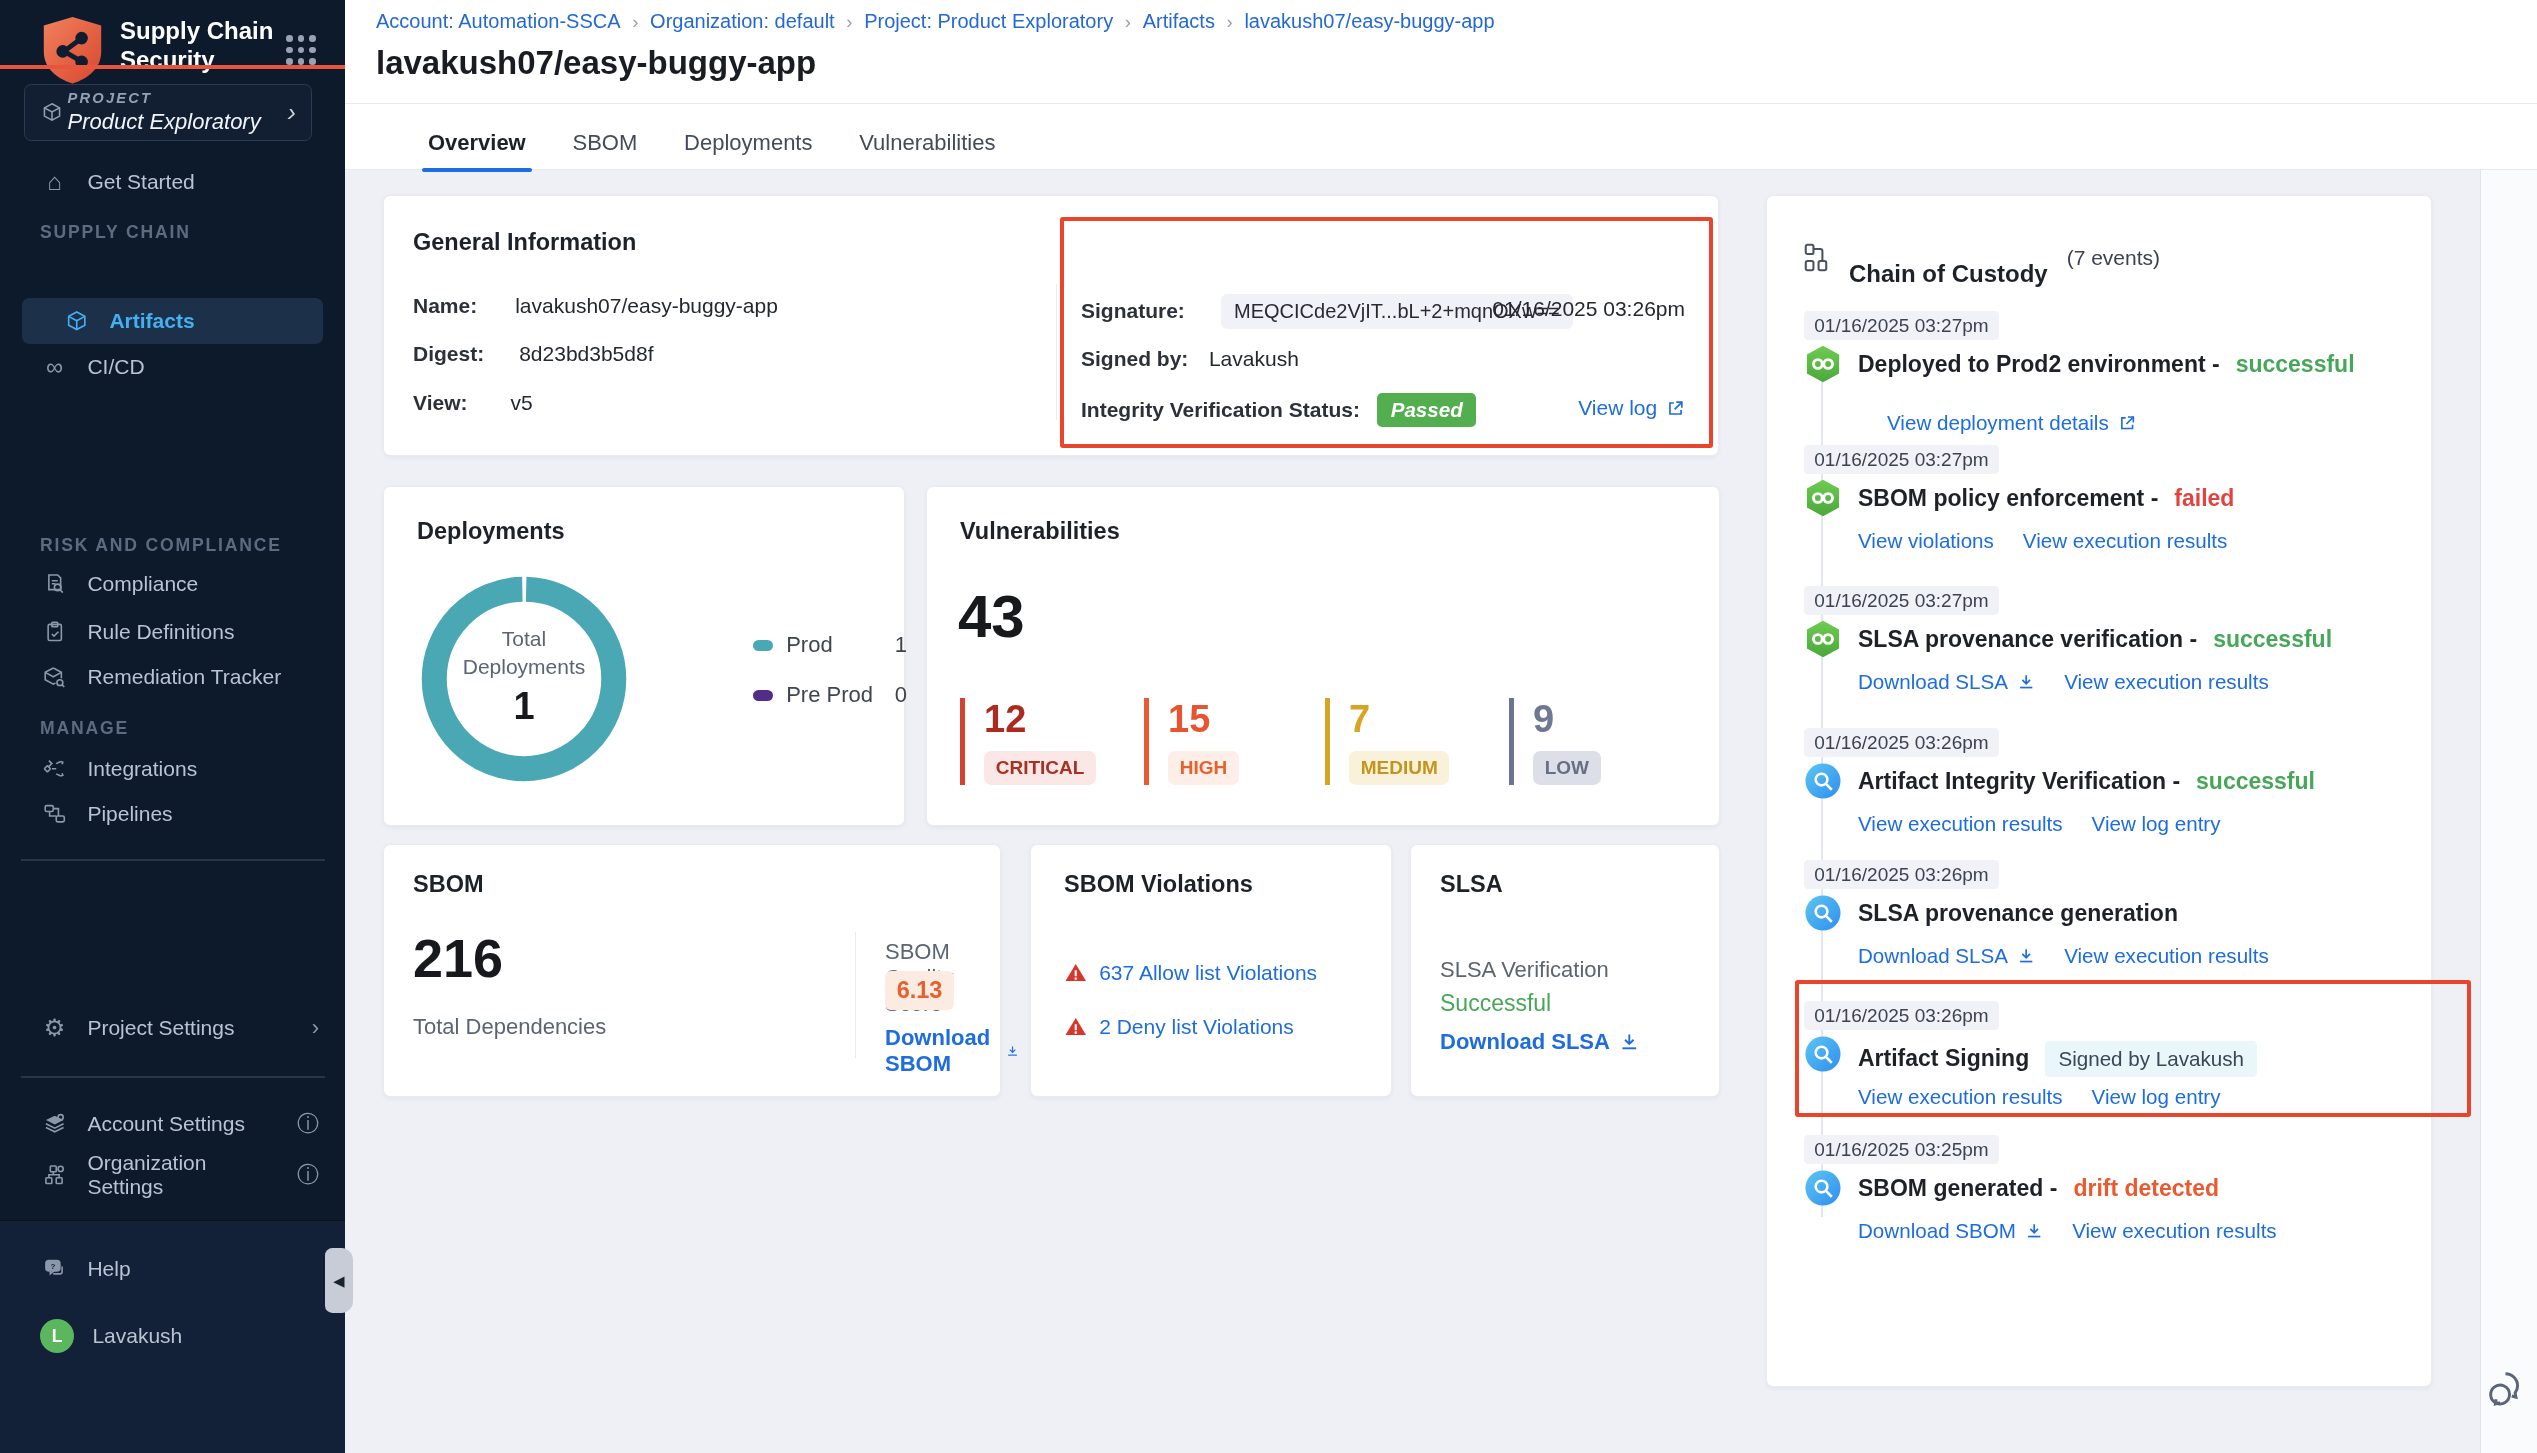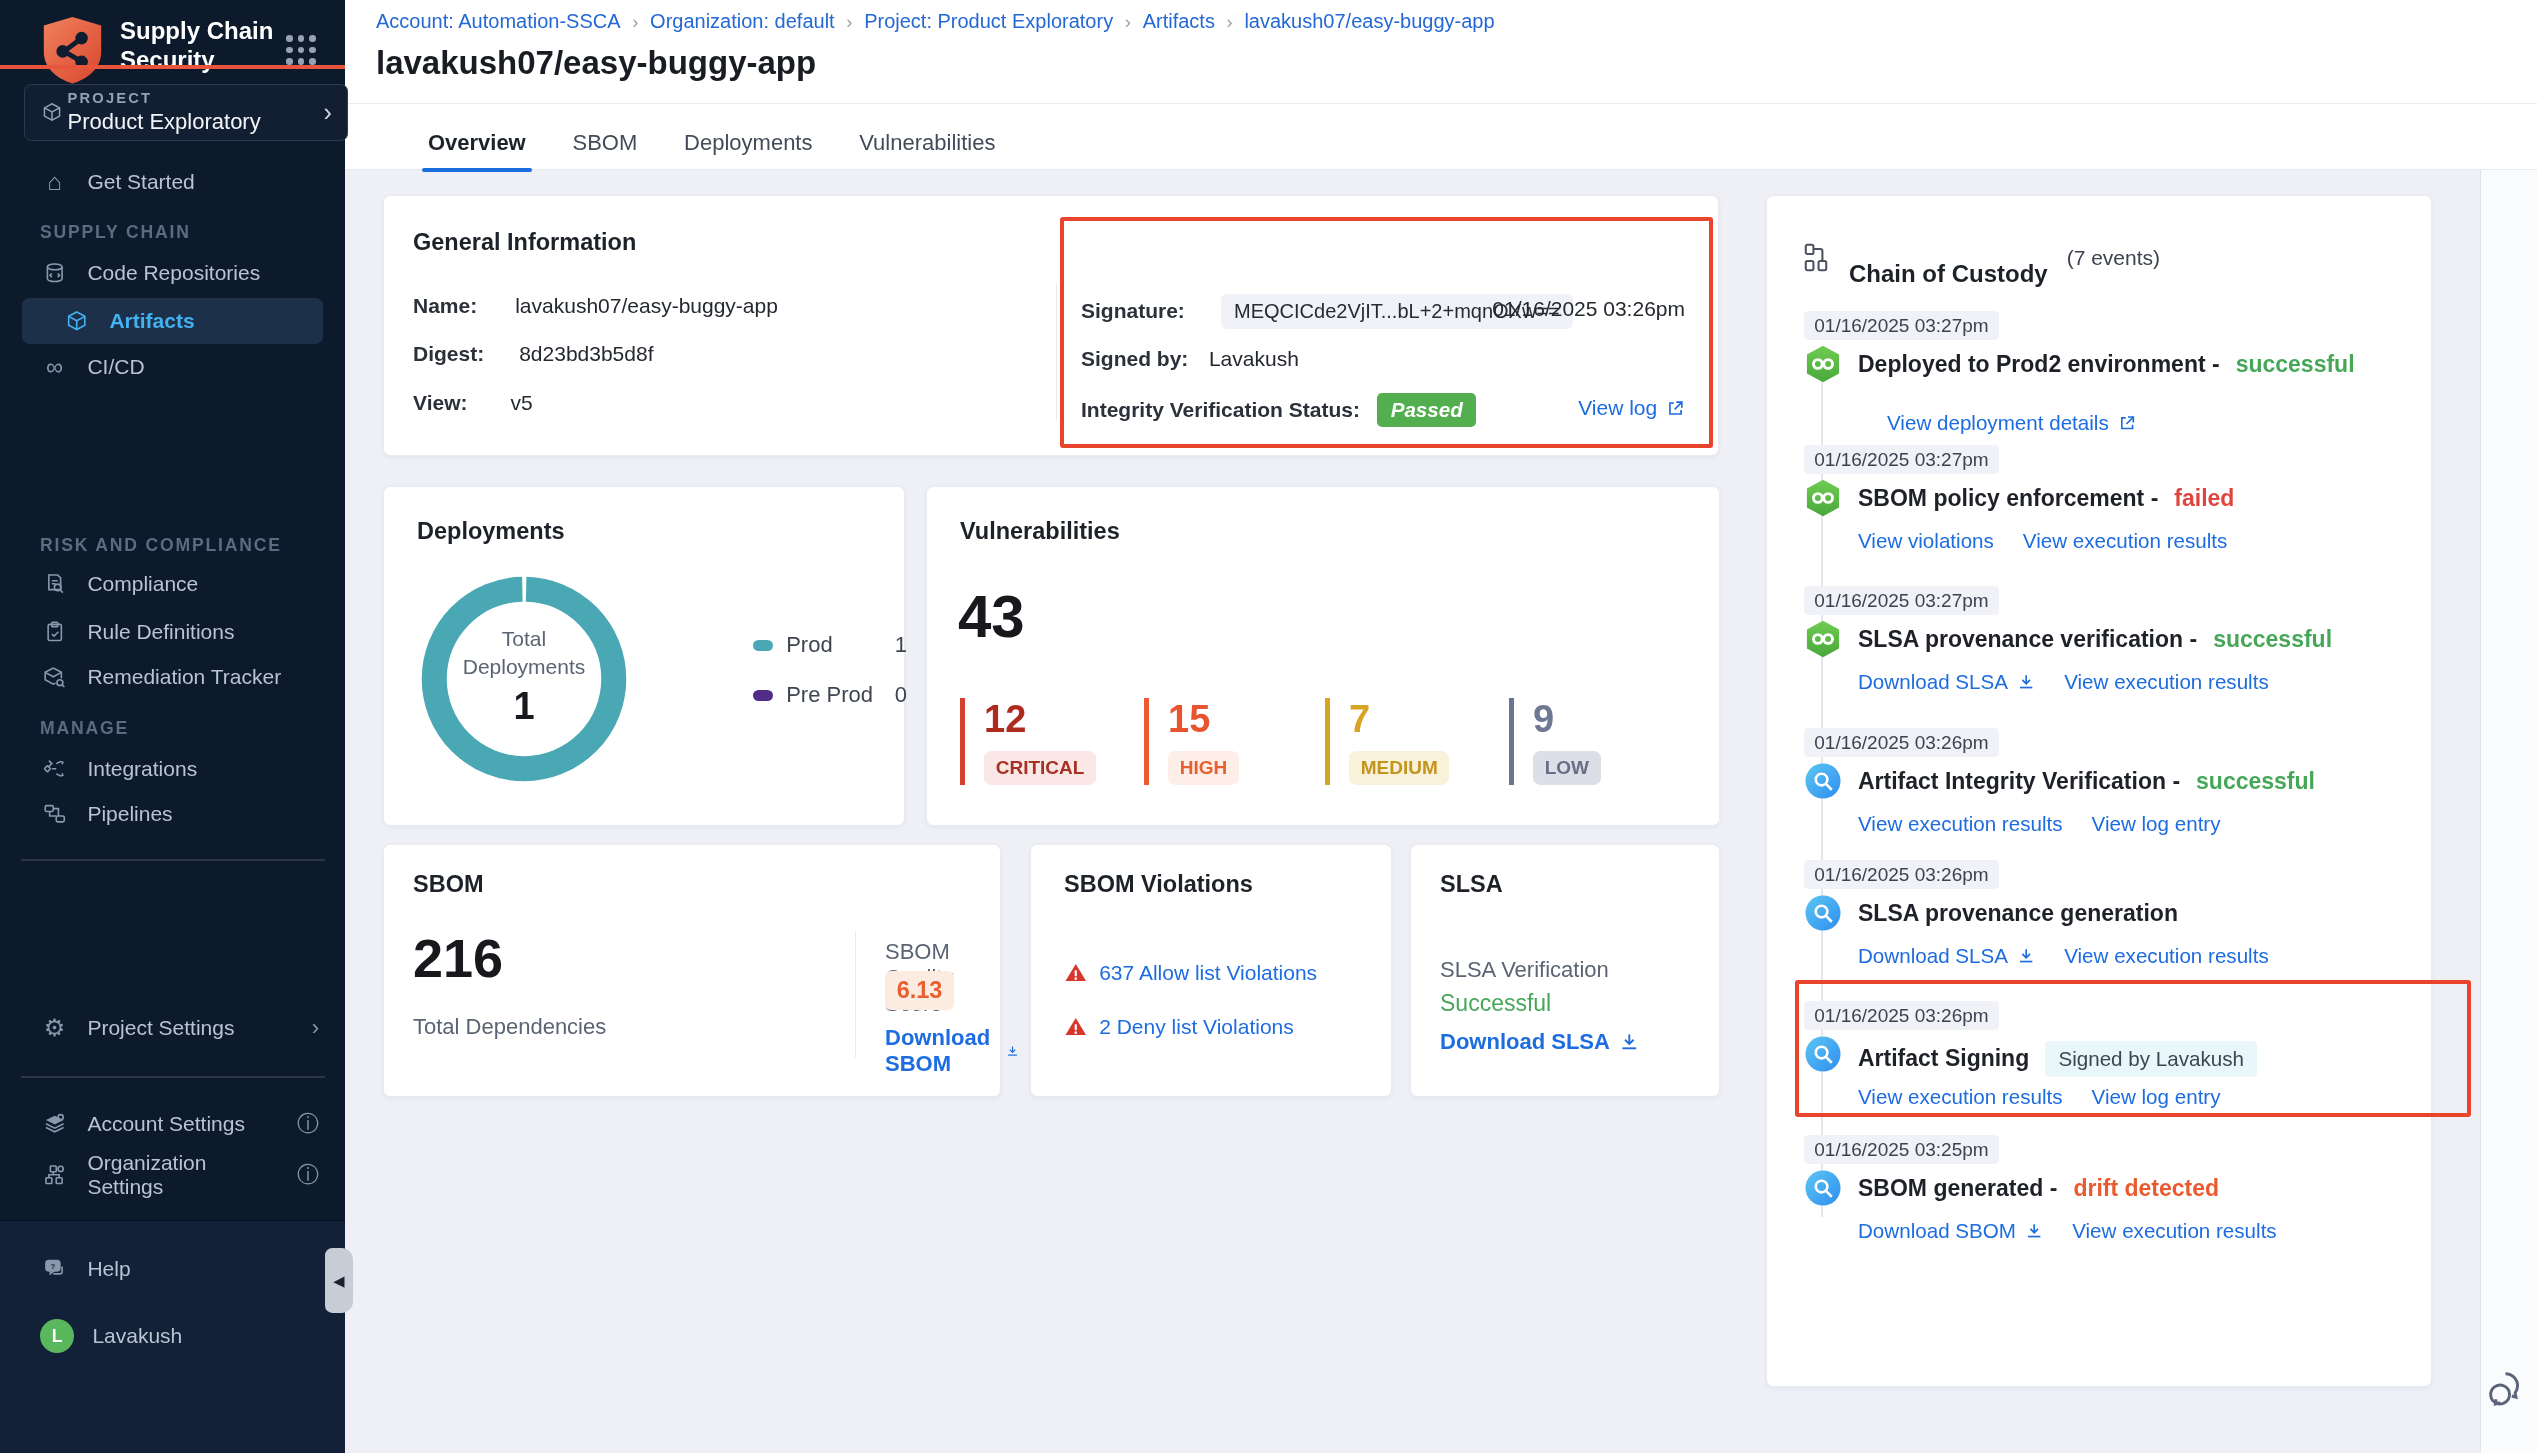--- a/index.html
+++ b/index.html
@@ -6,21 +6,21 @@
   html,body { width:2538px; height:1454px; }
   body { font-family:"Liberation Sans", sans-serif; background:#eef0f6; position:relative; overflow:hidden; color:#24282f; }
 
   
   #sidebar { position:absolute; left:0; top:0; width:345px; height:1454px; background:#0c1a2c; z-index:5; }
   .sb-title { position:absolute; left:120px; top:16px; width:158px; font-size:24px; line-height:29px; font-weight:700; color:#fff; }
   .logo { position:absolute; left:38px; top:14.7px; }
   .dots { position:absolute; left:286px; top:35px; display:grid; grid-template-columns:repeat(3,6.6px); gap:5.1px; cursor:pointer; }
   .dots i { width:6.6px; height:6.6px; border-radius:50%; background:#98a2b3; }
   .orange-line { position:absolute; left:0; top:65px; width:345px; height:3.7px; background:#e8543c; }
-  .project-box { position:absolute; left:23.5px; top:84px; width:324px; height:57px; background:#121f33; border:1.5px solid #2c3b52; border-radius:7.3px; display:flex; align-items:center; padding:0 14.7px 0 43px; cursor:pointer; }
+  .project-box { position:absolute; left:23.5px; top:84px; width:288px; height:57px; background:#121f33; border:1.5px solid #2c3b52; border-radius:7.3px; display:flex; align-items:center; padding:0 14.7px 0 43px; cursor:pointer;font-style:italic; }
   .proj-label { font-size:14.7px; font-weight:700; letter-spacing:2.2px; color:#93a1b4; }
   .proj-name { font-size:22px; color:#f2f5f9; margin-top:2.2px; white-space:nowrap; }
   .proj-cube { position:absolute; left:16px; top:16px; color:#93a1b4; }
   .proj-chev { margin-left:auto; color:#cfd6df; font-size:25px; }
   .nav-item { position:absolute; left:0; width:345px; height:46px; display:flex; align-items:center; padding-left:40px; gap:18.4px; font-size:21px; color:#b9c3d2; cursor:pointer; }
   .nav-item .nv-ic { width:29px; display:flex; justify-content:center; align-items:center; color:#8b97ab; font-size:24px; flex:none; }
   .nav-item.active { left:22px; width:301px; background:#1d3049; border-radius:7.3px; color:#43b0f1; font-weight:700; }
   .nav-item.active .nv-ic { color:#43b0f1; }
   .nav-section { position:absolute; left:40px; font-size:17.6px; font-weight:700; letter-spacing:1.8px; color:#5d6b80; }
   .sb-div { position:absolute; left:20.6px; width:304px; height:1.5px; background:#2a3648; }
@@ -129,30 +129,20 @@
     <span class="proj-chev">›</span>
   </div>
 
   <div class="nav-item" style="top:159px">
     <span class="nv-ic">⌂</span>
     <span>Get Started</span>
   </div>
 
   <div class="nav-section" style="top:222px">SUPPLY CHAIN</div>
 
-  <div class="nav-item" style="top:250px">
-    <span class="nv-ic">
-      <svg width="23.5" height="23.5" viewBox="0 0 32 32" stroke="#8b97ab" stroke-width="2.2" fill="none">
-          <ellipse cx="16" cy="8" rx="10" ry="4"></ellipse>
-          <path d="M6 8v16c0 2.2 4.5 4 10 4s10-1.8 10-4V8"></path>
-          <path d="M12 17l-2.5 2.5L12 22M20 17l2.5 2.5L20 22"></path>
-        </svg>
-    </span>
-    <span>Code Repositories</span>
-  </div>
 
   <div class="nav-item active" style="top:298px">
     <span class="nv-ic">
       <svg width="23.5" height="23.5" viewBox="0 0 32 32" stroke="#43b0f1" stroke-width="2.2" fill="none">
           <path d="M16 4 27 10v12L16 28 5 22V10z"></path>
           <path d="M5 10l11 6 11-6M16 16v12"></path>
         </svg>
     </span>
     <span>Artifacts</span>
   </div>

